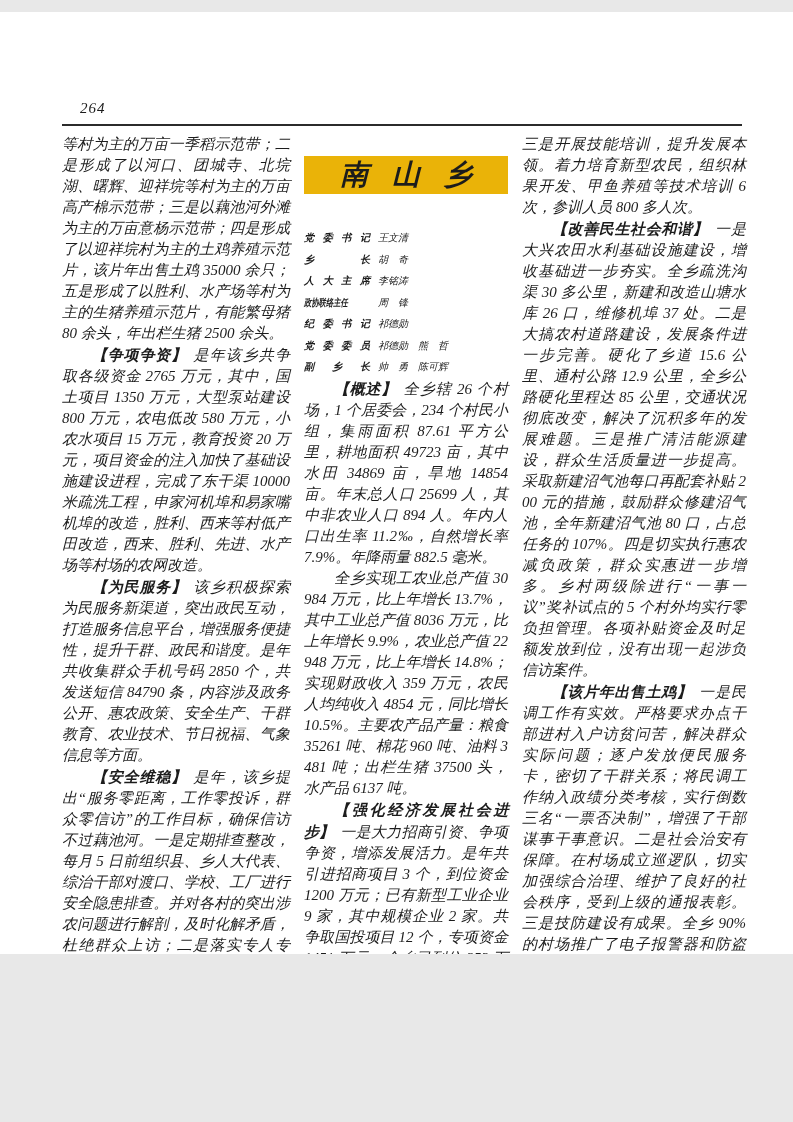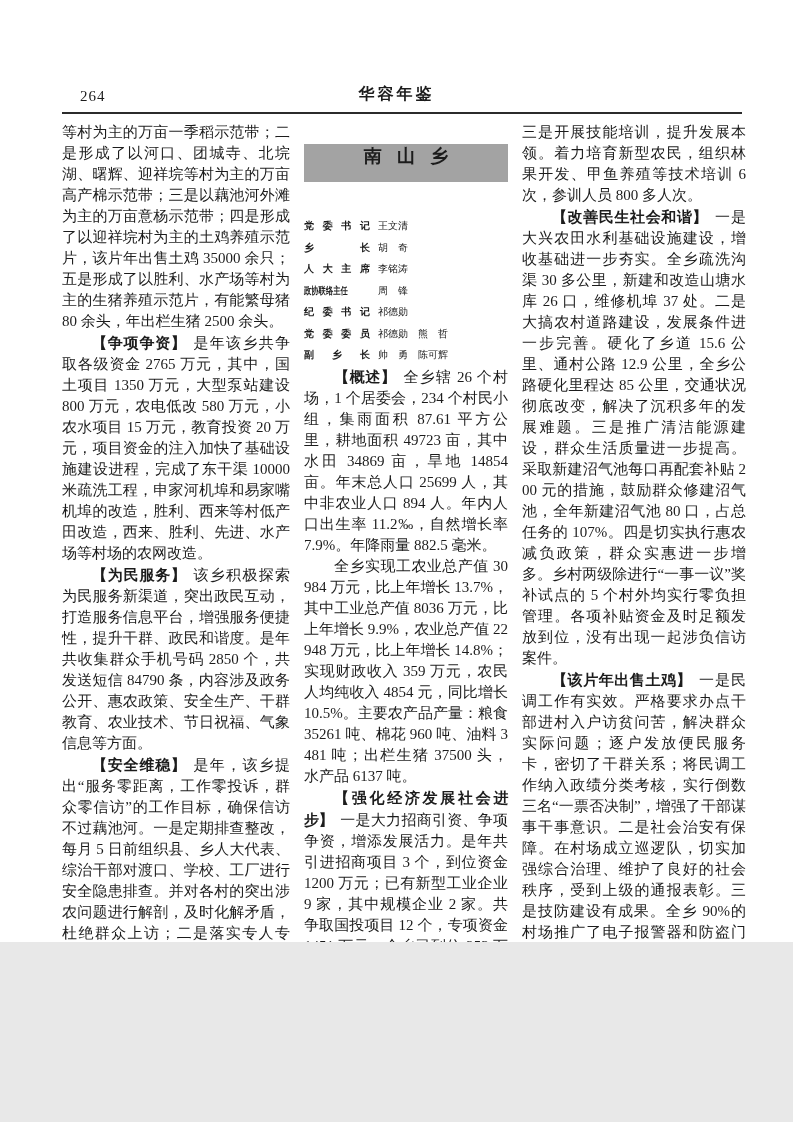--- a/index.html
+++ b/index.html
@@ -3,22 +3,23 @@
 <meta charset="utf-8">
 <style>
   html,body { margin:0; padding:0; background:#e8e8e8; }
   .page {
     position:relative;
     width:793px; height:942px;
     background:#ffffff;
     overflow:hidden;
     font-family:"Liberation Serif","DejaVu Serif",serif;
     color:#1c1c1c;
-    margin:0 auto;
+    margin:12px auto;
     box-sizing:border-box;
+    font-style:italic;
   }
   
   .hdr { position:relative; height:112px; }
   .page-num { position:absolute; left:80px; bottom:7px; font-size:15px; letter-spacing:1px; }
   .book-title { position:absolute; left:0; right:0; bottom:7px; text-align:center; font-size:16px; font-weight:bold; letter-spacing:3px; }
   .hdr-rule { height:2px; background:#2b2b2b; margin:0 51px 0 62px; }
 
   
   .content { display:flex; margin:8px 49px 0 62px; gap:14px; }
   .col { width:228px; flex:none; }
@@ -29,24 +30,24 @@
   p.tx.indent { text-indent:2em; }
   .sec-head {
     font-family:"Liberation Sans","DejaVu Sans",sans-serif;
     font-weight:bold; letter-spacing:-0.5px;
     margin-right:0.45em;
   }
   .signature { text-align:right; padding-right:8px; font-size:14.5px; }
 
   
   .title-box {
-    margin-top:22px; height:38px; background:#a3a3a3;
+    margin-top:22px; height:38px; background:#eab308;
     display:flex; align-items:flex-start; justify-content:center;
     font-family:"Liberation Sans","DejaVu Sans",sans-serif;
-    font-weight:bold; font-size:18px;
+    font-weight:bold; font-size:28px;
   }
   .title-box span { letter-spacing:0.85em; margin-right:-0.85em; }
 
   
   .officials { margin-top:33px; }
   .off-row { display:flex; font-size:10px; line-height:21.5px; }
   .off-role {
     flex:none; width:66px; margin-right:8px;
     font-family:"Liberation Sans","DejaVu Sans",sans-serif;
     font-weight:bold;
@@ -56,21 +57,20 @@
   .off-role.cond5 { text-align-last:auto; white-space:nowrap; transform:scaleX(0.88); transform-origin:left center; }
   .off-names { flex:1; }
 </style>
 </head>
 <body>
 
 <div class="page">
 
   <div class="hdr">
     <span class="page-num">264</span>
-    <span class="book-title">华容年鉴</span>
   </div>
   <div class="hdr-rule"></div>
 
   <div class="content">
 
     <section class="col">
       <p class="tx">等村为主的万亩一季稻示范带；二是形成了以河口、团城寺、北垸湖、曙辉、迎祥垸等村为主的万亩高产棉示范带；三是以藕池河外滩为主的万亩意杨示范带；四是形成了以迎祥垸村为主的土鸡养殖示范片，该片年出售土鸡 35000 余只；五是形成了以胜利、水产场等村为主的生猪养殖示范片，有能繁母猪 80 余头，年出栏生猪 2500 余头。</p>
       <p class="tx indent"><b class="sec-head">【争项争资】</b><span>是年该乡共争取各级资金 2765 万元，其中，国土项目 1350 万元，大型泵站建设 800 万元，农电低改 580 万元，小农水项目 15 万元，教育投资 20 万元，项目资金的注入加快了基础设施建设进程，完成了东干渠 10000 米疏洗工程，申家河机埠和易家嘴机埠的改造，胜利、西来等村低产田改造，西来、胜利、先进、水产场等村场的农网改造。</span></p>
       <p class="tx indent"><b class="sec-head">【为民服务】</b><span>该乡积极探索为民服务新渠道，突出政民互动，打造服务信息平台，增强服务便捷性，提升干群、政民和谐度。是年共收集群众手机号码 2850 个，共发送短信 84790 条，内容涉及政务公开、惠农政策、安全生产、干群教育、农业技术、节日祝福、气象信息等方面。</span></p>
       <p class="tx indent"><b class="sec-head">【安全维稳】</b><span>是年，该乡提出“服务零距离，工作零投诉，群众零信访”的工作目标，确保信访不过藕池河。一是定期排查整改，每月 5 日前组织县、乡人大代表、综治干部对渡口、学校、工厂进行安全隐患排查。并对各村的突出涉农问题进行解剖，及时化解矛盾，杜绝群众上访；二是落实专人专责，实行“谁主管谁负责，谁接访谁息访”的原则。</span></p>

